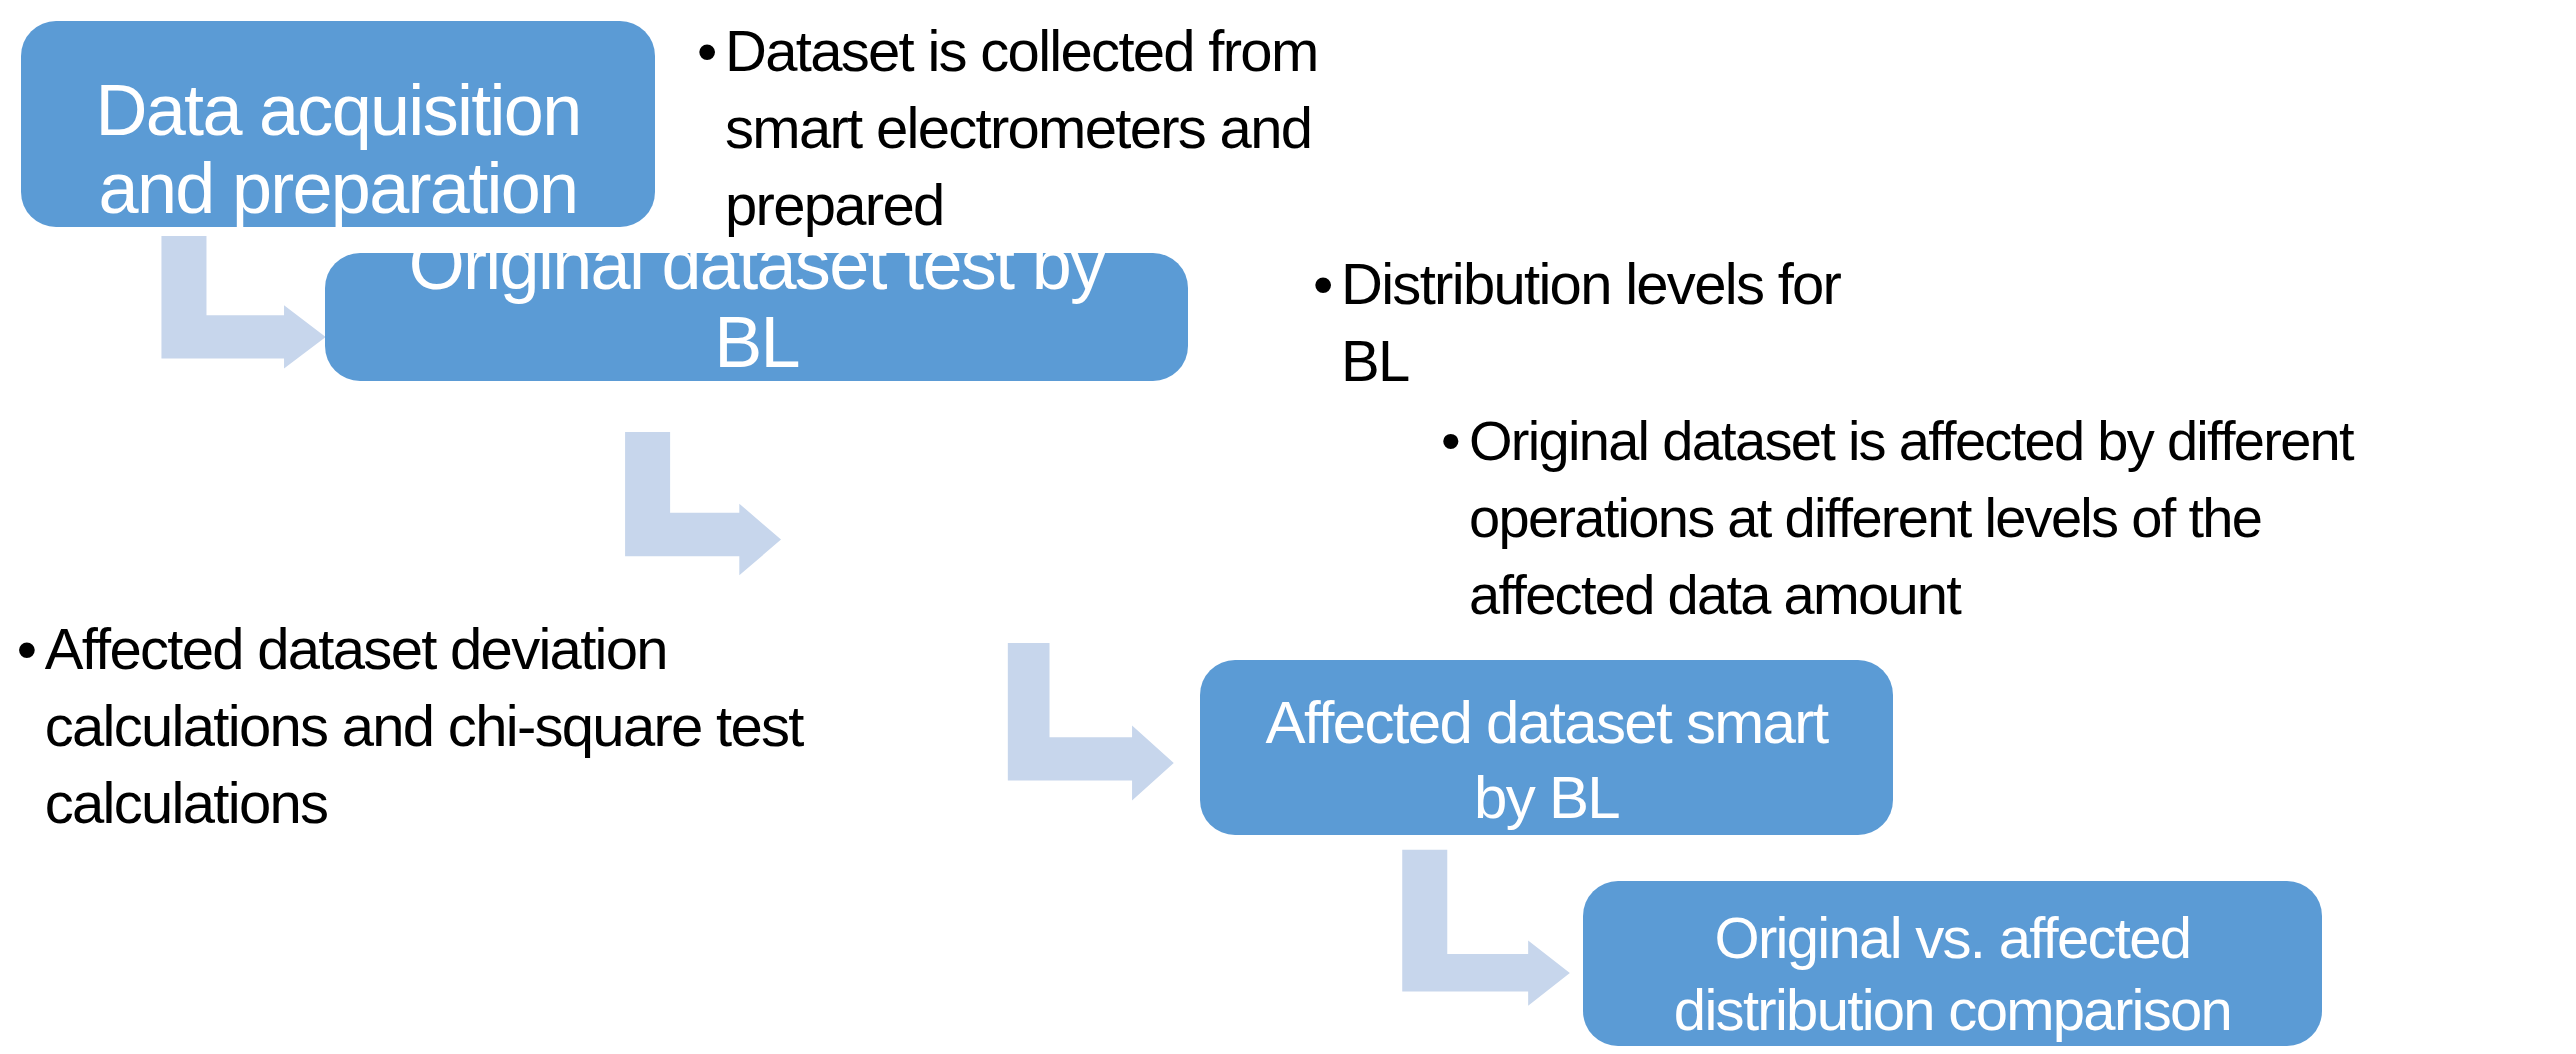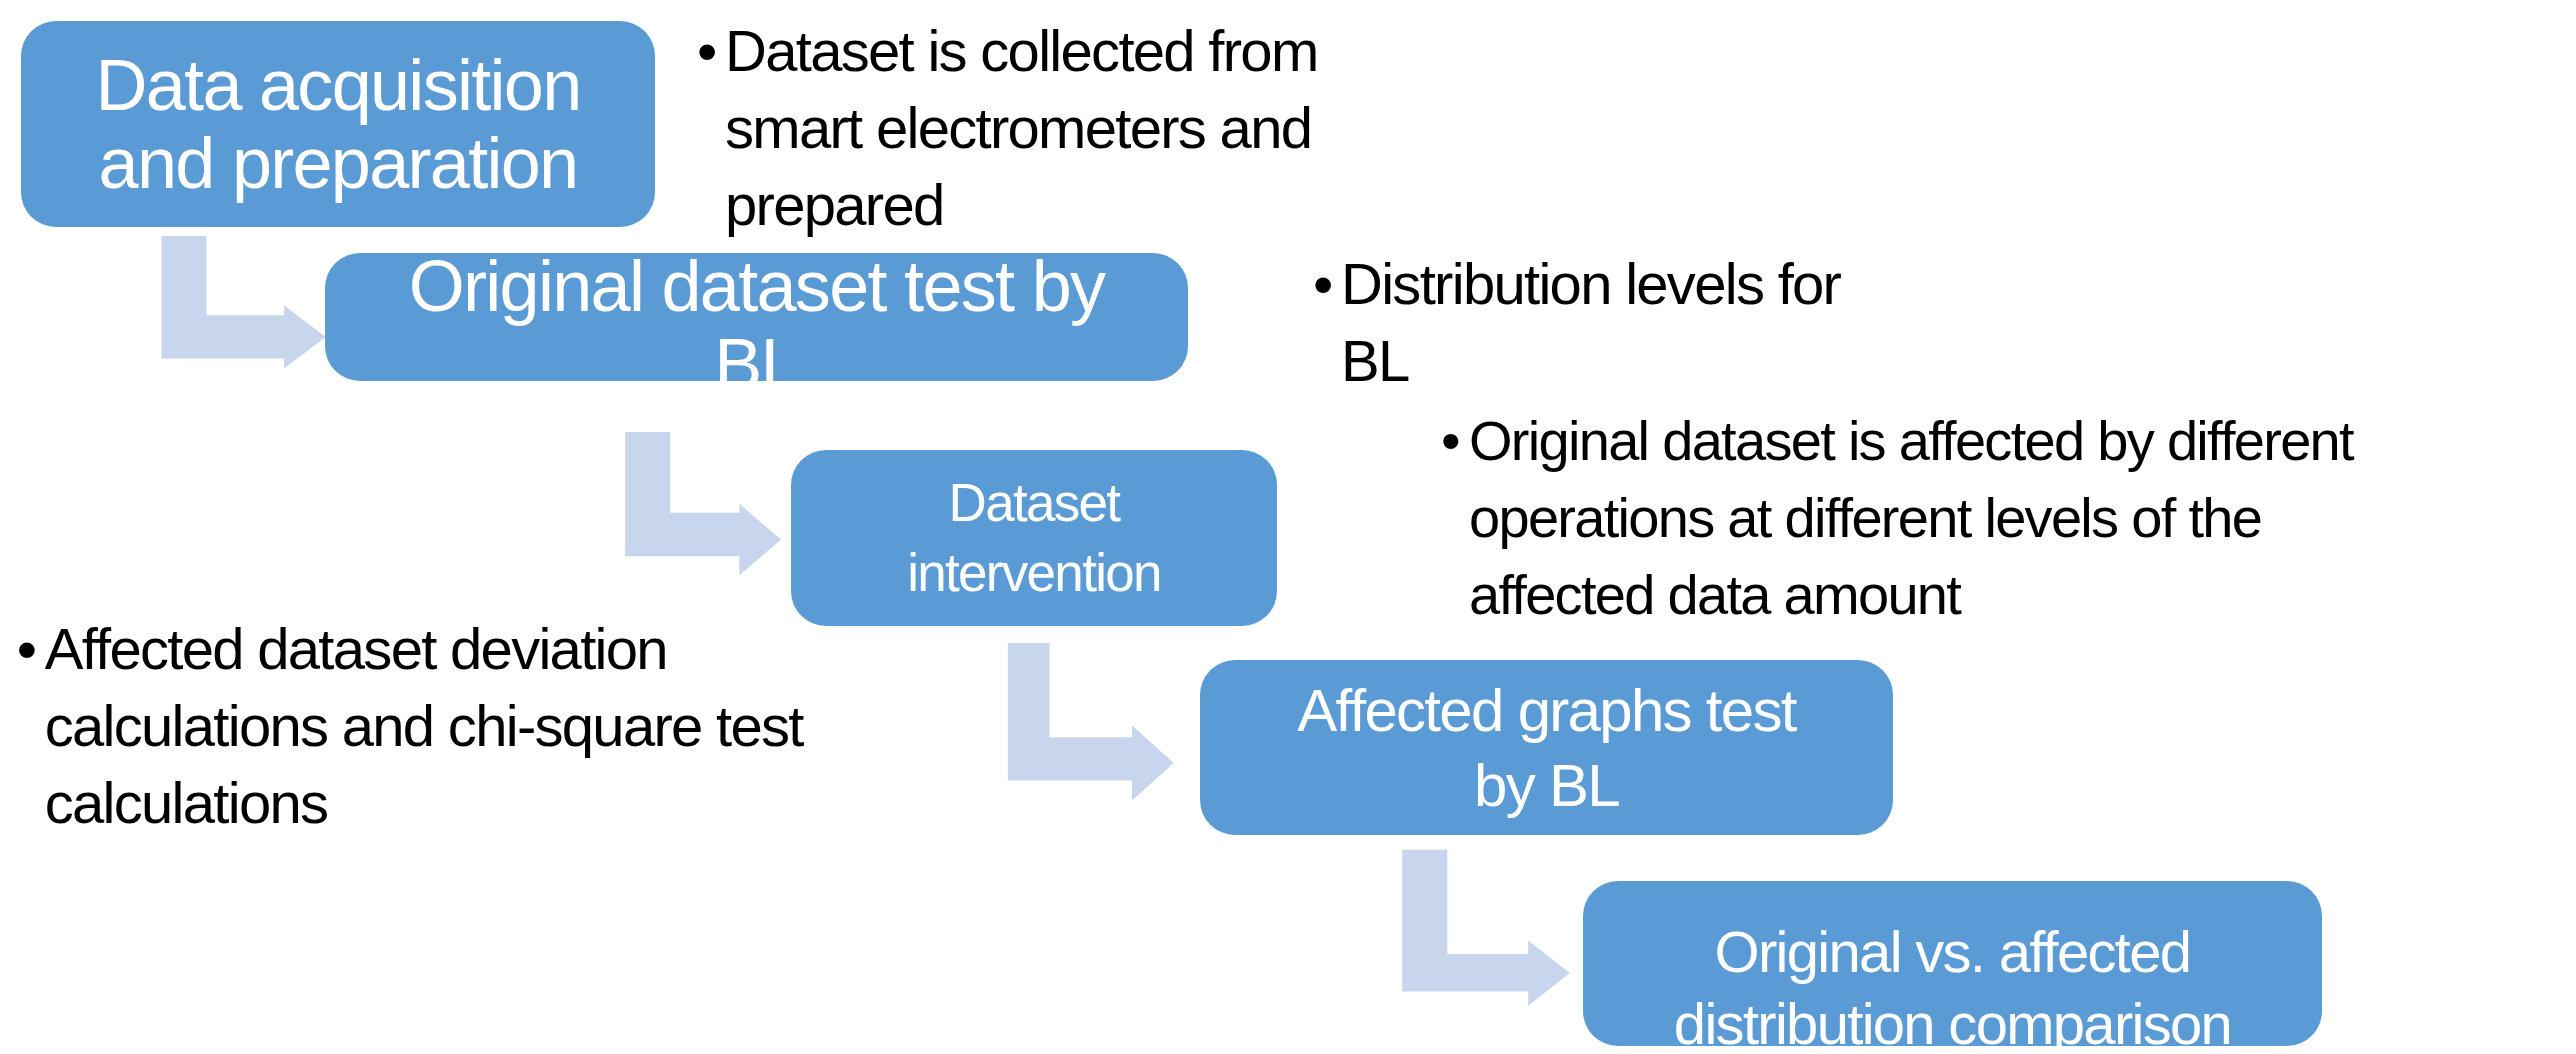--- a/index.html
+++ b/index.html
@@ -14,21 +14,21 @@
     background: #ffffff;
   }
   .arrows {
     position: absolute; left: 0; top: 0;
     width: 2576px; height: 1054px;
   }
   .box {
     position: absolute;
     border-radius: 35px;
     display: flex;
-    align-items: center;
+    align-items: flex-end;
     justify-content: center;
     text-align: center;
     box-sizing: border-box;
   }
   .box .box-label {
     white-space: pre-line;
     letter-spacing: -1.7px;
   }
   .b1 { left: 21px;   top: 21px;   width: 634px; height: 206px; font-size: 72px; line-height: 78px; }
   .b2 { left: 325px;  top: 253px;  width: 863px; height: 128px; font-size: 72px; line-height: 78px; padding-top: 16.7px; }
@@ -64,26 +64,22 @@
   </svg>
 
   <div class="box b1" style="background: rgb(91, 155, 213); color: rgb(255, 255, 255);">
     <span class="box-label">Data acquisition
 and preparation</span>
   </div>
   <div class="box b2" style="background: rgb(91, 155, 213); color: rgb(255, 255, 255);">
     <span class="box-label">Original dataset test by
 BL</span>
   </div>
-  <div class="box b3" style="background: rgb(91, 155, 213); color: rgb(255, 255, 255);">
-    <span class="box-label">Dataset
-intervention</span>
-  </div>
   <div class="box b4" style="background: rgb(91, 155, 213); color: rgb(255, 255, 255);">
-    <span class="box-label">Affected graphs test
+    <span class="box-label">Affected dataset smart
 by BL</span>
   </div>
   <div class="box b5" style="background: rgb(91, 155, 213); color: rgb(255, 255, 255); margin-top: 8px;">
     <span class="box-label">Original vs. affected
 distribution comparison</span>
   </div>
 
   <div class="bullet bl1" style="color: rgb(0, 0, 0);">
     <span class="dot">•</span>
     <span class="txt">Dataset is collected from

